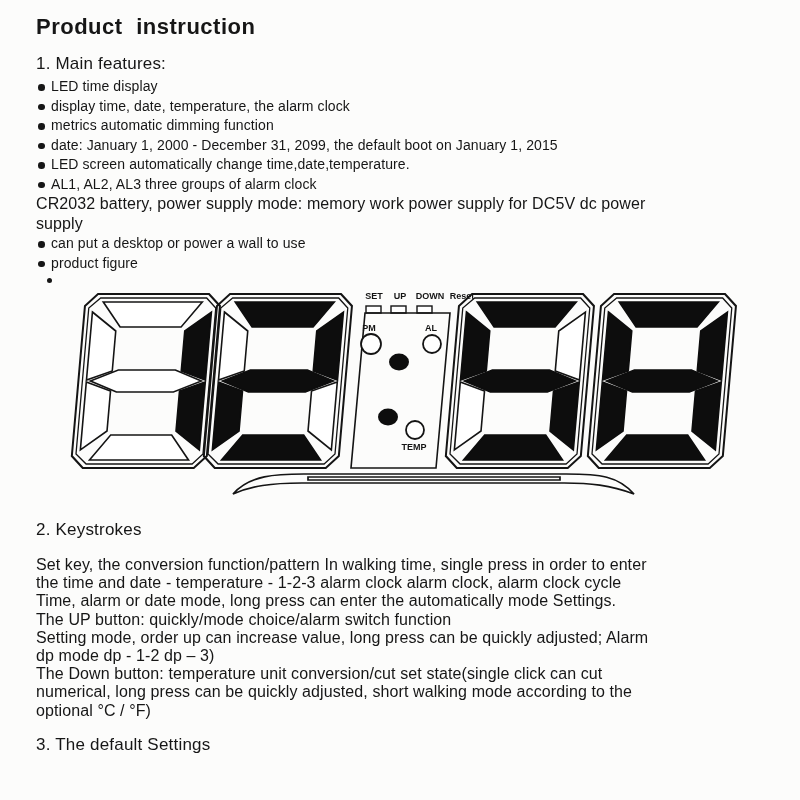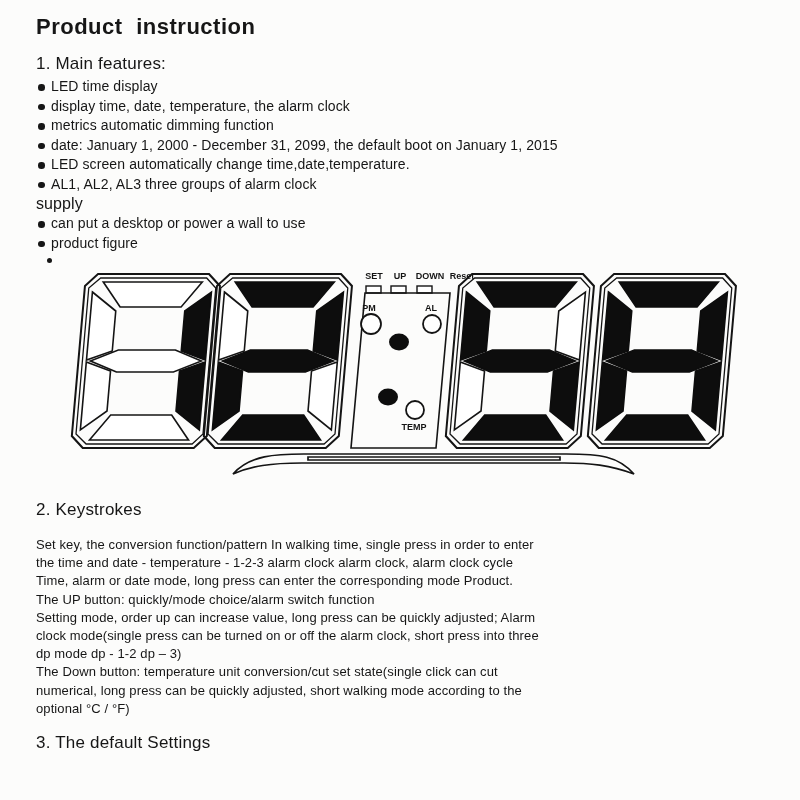--- a/index.html
+++ b/index.html
@@ -41,39 +41,40 @@
   .seg.lit { fill:#0d0d0d; stroke:#0d0d0d; }
   .panel { fill:none; stroke:#141414; stroke-width:1.6; }
   .btn-rect { fill:#ffffff; stroke:#141414; stroke-width:1.4; }
   .ind-circle { fill:#ffffff; stroke:#141414; stroke-width:1.8; }
   .colon-dot { fill:#0d0d0d; }
   .stand { fill:none; stroke:#141414; stroke-width:1.7; }
   .fig-label { font-family:"Liberation Sans", sans-serif; font-size:10px; font-weight:700; fill:#141414; }
   .fig-label.small { font-size:9px; }
   .keystrokes-block { margin-top:16px; }
   .keystrokes-block .sec-heading { margin-bottom:16px; }
-  .ks-line { font-size:13px; line-height:18.2px; letter-spacing:0.1px; }
+  .ks-line { font-size:16px; line-height:18.2px; letter-spacing:0.1px; }
   .settings-block { margin-top:15px; }
   .settings-block .sec-heading { margin-bottom:13px; }
 </style>
 </head>
 <body>
 
 <h1 class="doc-title">Product instruction</h1>
 
 <section>
   <h2 class="sec-heading">1. Main features:</h2>
   <ul class="features">
     <li>LED time display</li>
     <li>display time, date, temperature, the alarm clock</li>
     <li>metrics automatic dimming function</li>
     <li>date: January 1, 2000 - December 31, 2099, the default boot on January 1, 2015</li>
     <li>LED screen automatically change time,date,temperature.</li>
     <li>AL1, AL2, AL3 three groups of alarm clock</li>
   </ul>
+  <div class="note-line">CR2032 battery, power supply mode:  memory work power supply for DC5V dc power</div>
   <div class="note-line">supply</div>
   <ul class="features">
     <li>can put a desktop or power a wall to use</li>
     <li>product figure</li>
   </ul>
   <div class="stray-bullet"></div>
 </section>
 
 <figure class="clock-figure">
   <svg class="clock-svg" width="700" height="218" viewBox="0 0 700 218">
@@ -155,24 +156,23 @@
       <path class="stand" d="M 175 208 C 192 189 218 188 246 188 L 508 188 C 542 188 560 190 576 208 C 552 199 532 197 506 197 L 244 197 C 212 197 194 200 175 208 Z"></path>
       <path class="stand" d="M 250 191 L 502 191 L 502 194 L 250 194 Z"></path>
     </g>
   </svg>
 </figure>
 
 <section class="keystrokes-block">
   <h2 class="sec-heading">2. Keystrokes</h2>
   <div class="ks-line">Set key, the conversion function/pattern In walking time, single press in order to enter</div>
   <div class="ks-line">the time and date - temperature - 1-2-3 alarm clock alarm clock, alarm clock cycle</div>
-  <div class="ks-line">Time, alarm or date mode, long press can enter the corresponding mode Product.</div>
+  <div class="ks-line">Time, alarm or date mode, long press can enter the automatically mode Settings.</div>
   <div class="ks-line">The UP button: quickly/mode choice/alarm switch function</div>
   <div class="ks-line">Setting mode, order up can increase value, long press can be quickly adjusted; Alarm</div>
-  <div class="ks-line">clock mode(single press can be turned on or off the alarm clock, short press into three</div>
   <div class="ks-line">dp mode dp - 1-2 dp – 3)</div>
   <div class="ks-line">The Down button: temperature unit conversion/cut set state(single click can cut</div>
   <div class="ks-line">numerical, long press can be quickly adjusted, short walking mode according to the</div>
   <div class="ks-line">optional °C / °F)</div>
 </section>
 
 <section class="settings-block">
   <h2 class="sec-heading">3. The default Settings</h2>
 
 </section>

